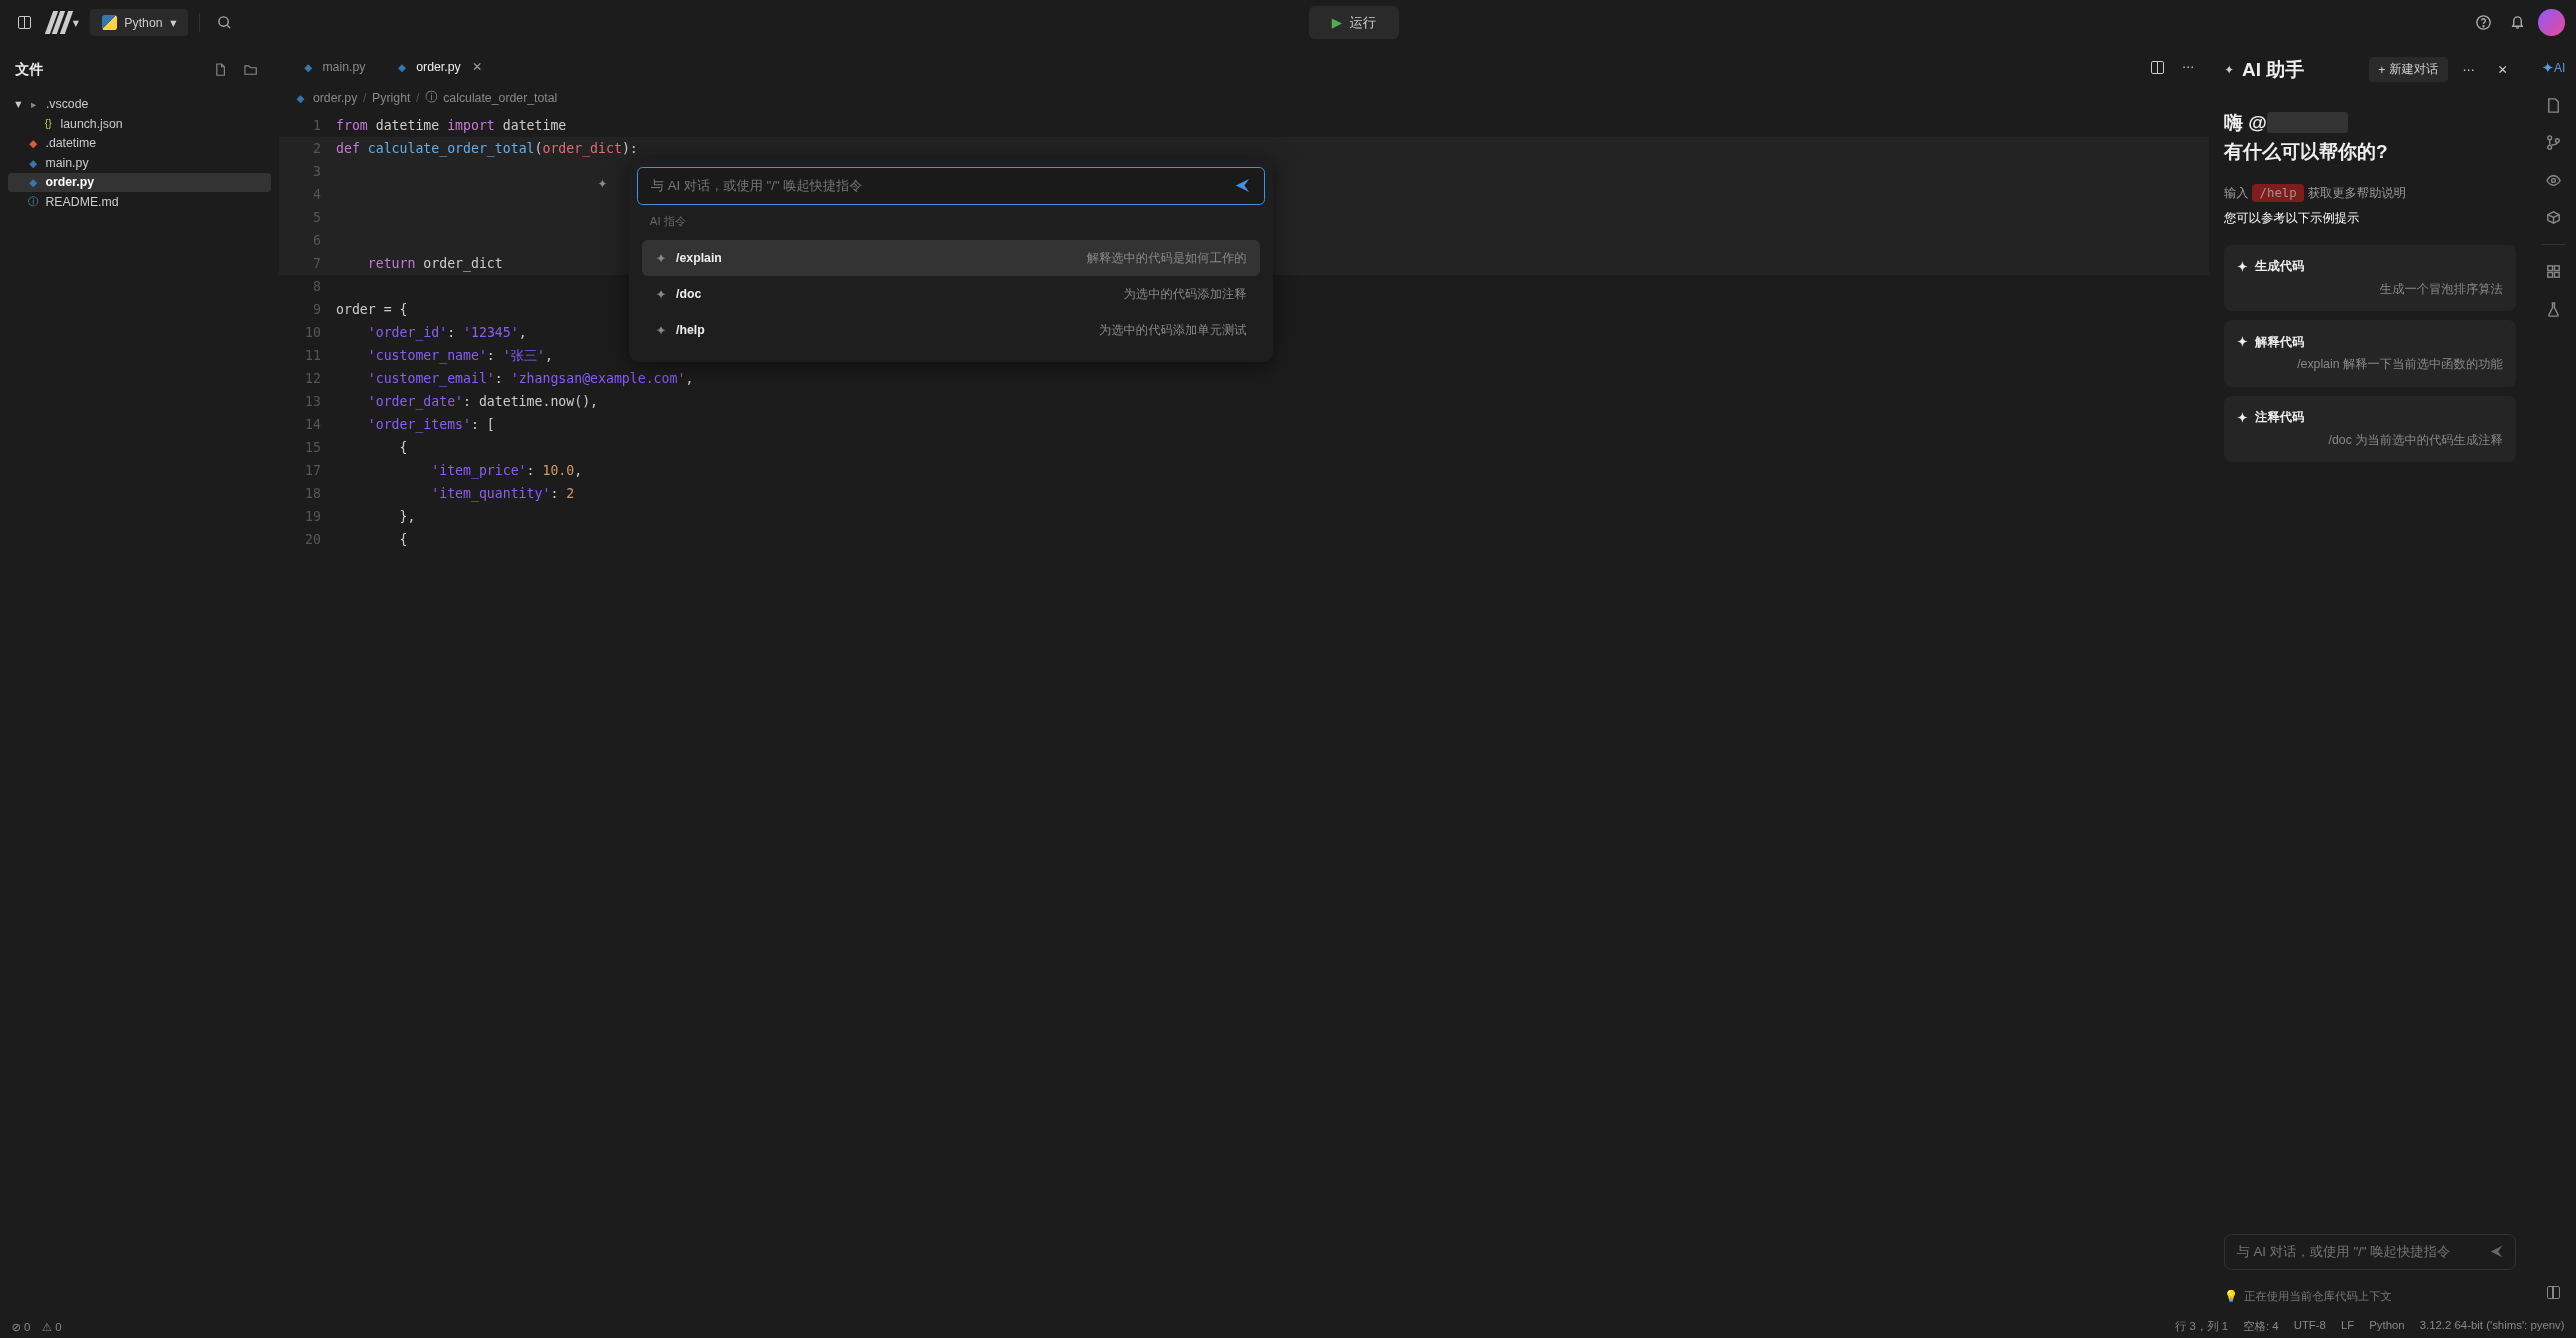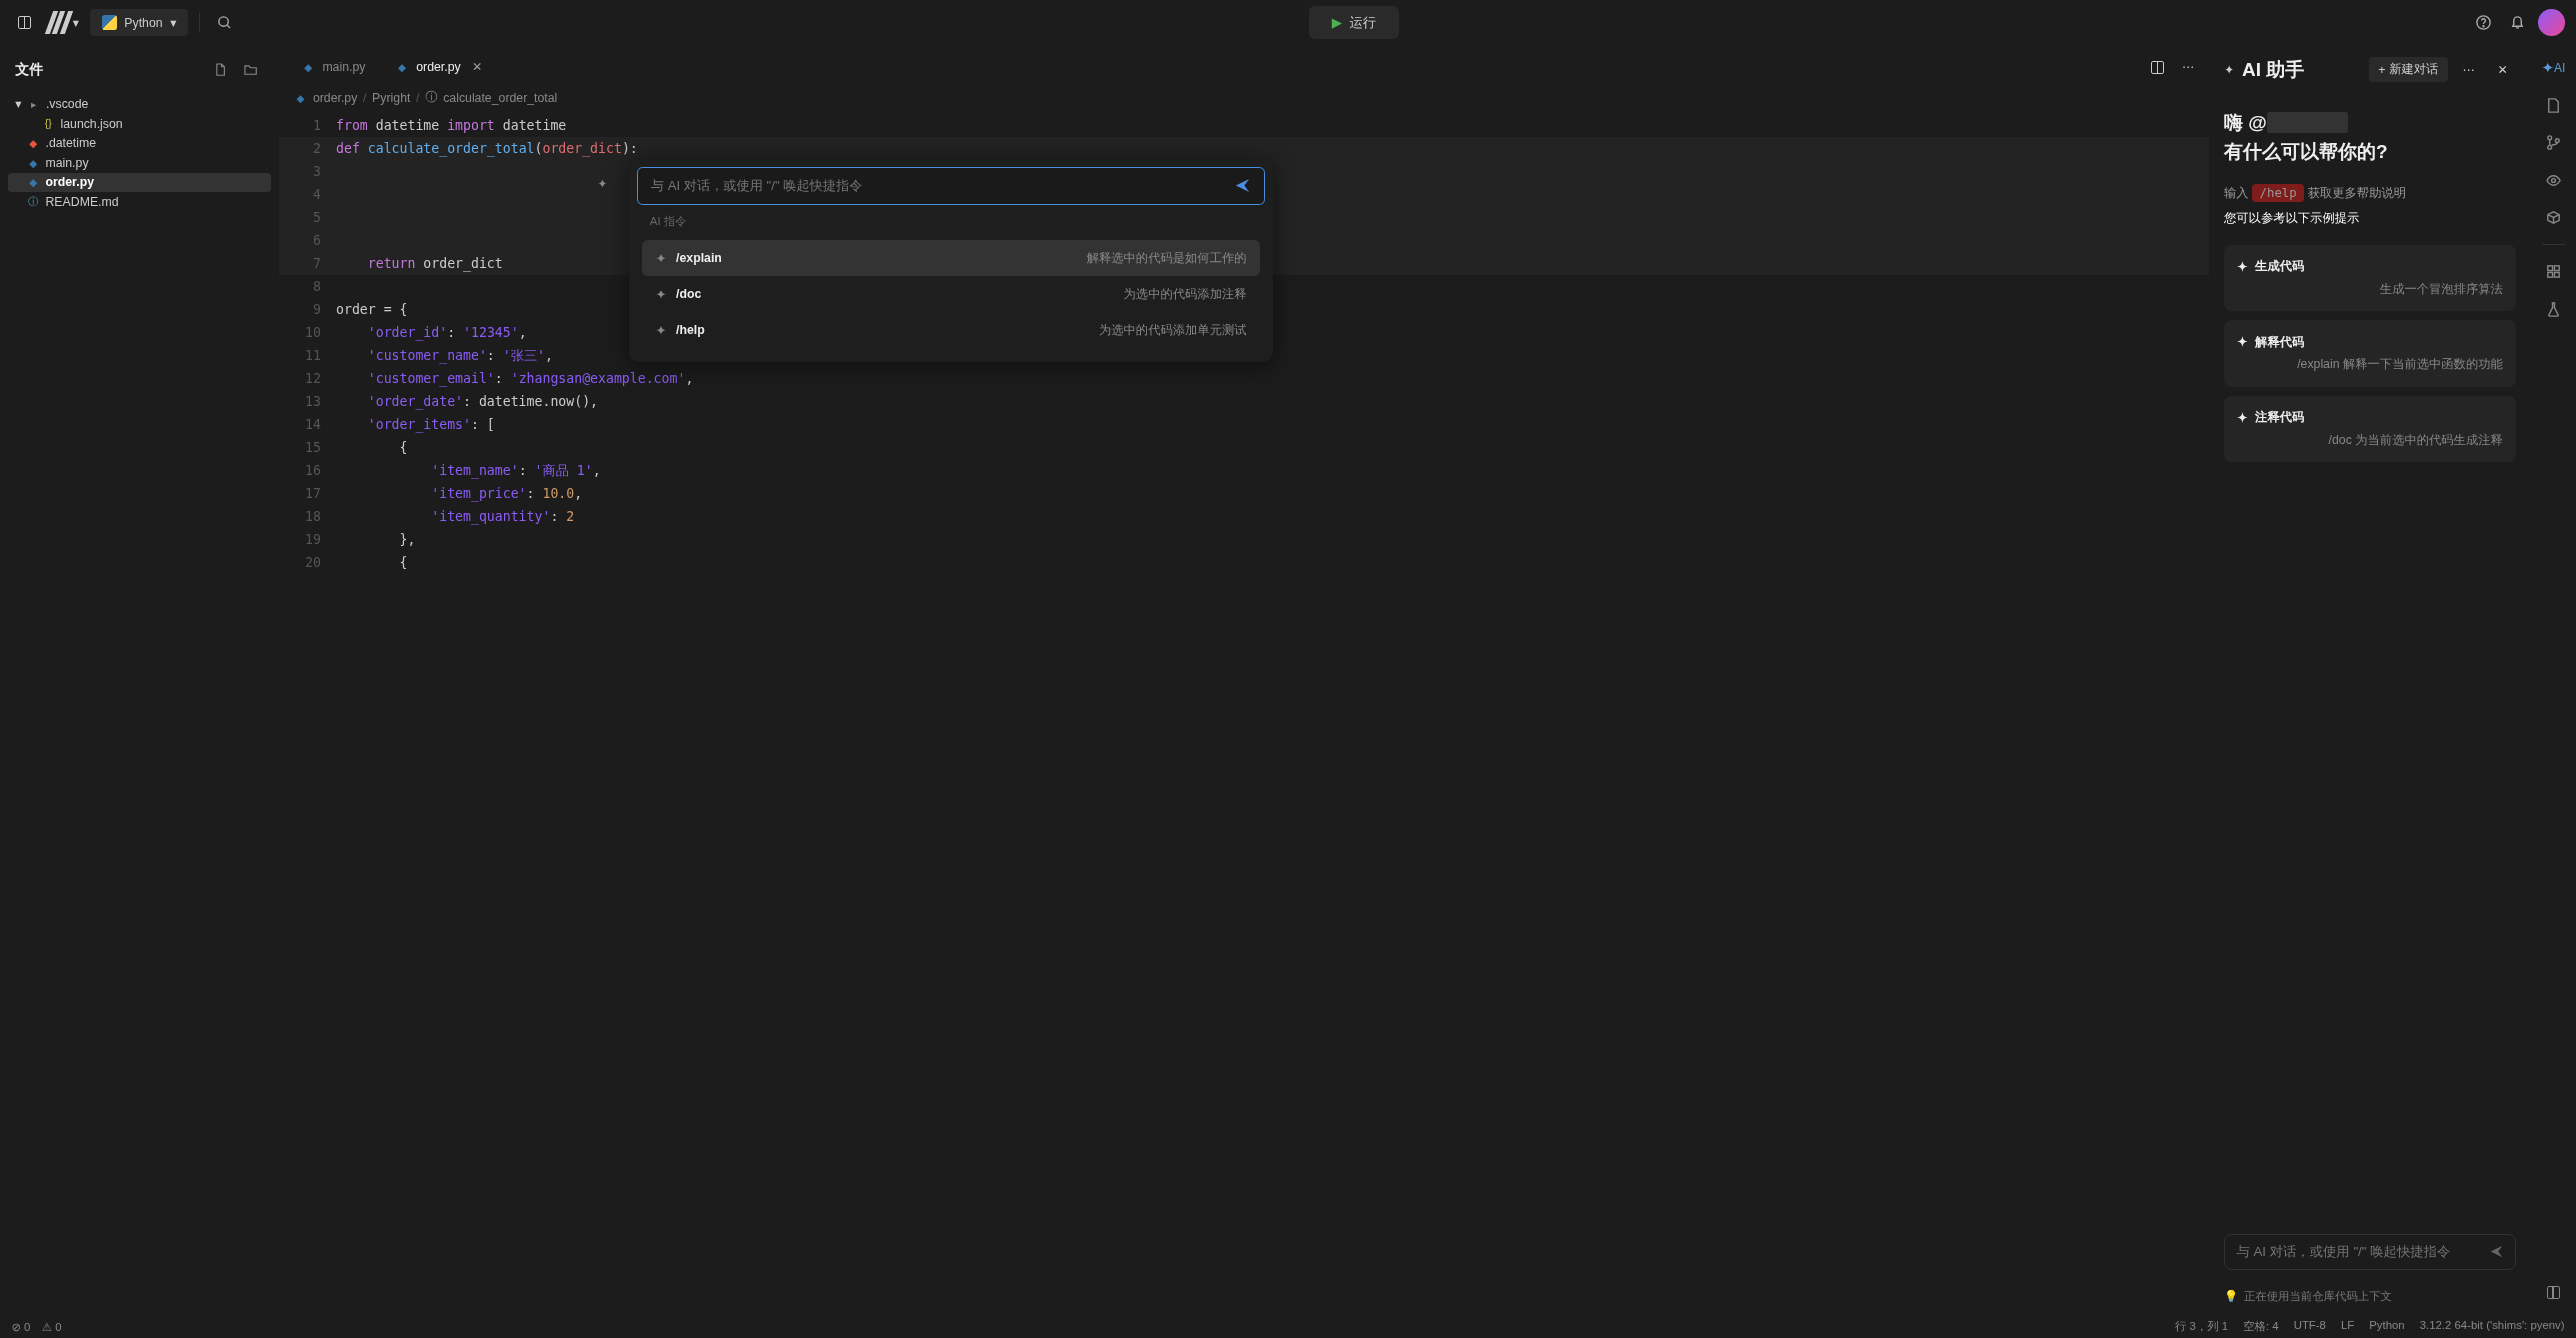--- a/index.html
+++ b/index.html
@@ -278,24 +278,20 @@
               </div>
               <div class="code-line">
                 <div class="gutter">14</div>
                 <div class="code-content">    <span class="str">'order_items'</span>: [</div>
               </div>
               <div class="code-line">
                 <div class="gutter">15</div>
                 <div class="code-content">        {</div>
               </div>
               <div class="code-line">
-                <div class="gutter">16</div>
-                <div class="code-content">            <span class="str">'item_name'</span>: <span class="str">'商品 1'</span>,</div>
-              </div>
-              <div class="code-line">
                 <div class="gutter">17</div>
                 <div class="code-content">            <span class="str">'item_price'</span>: <span class="num">10.0</span>,</div>
               </div>
               <div class="code-line">
                 <div class="gutter">18</div>
                 <div class="code-content">            <span class="str">'item_quantity'</span>: <span class="num">2</span></div>
               </div>
               <div class="code-line">
                 <div class="gutter">19</div>
                 <div class="code-content">        },</div>

